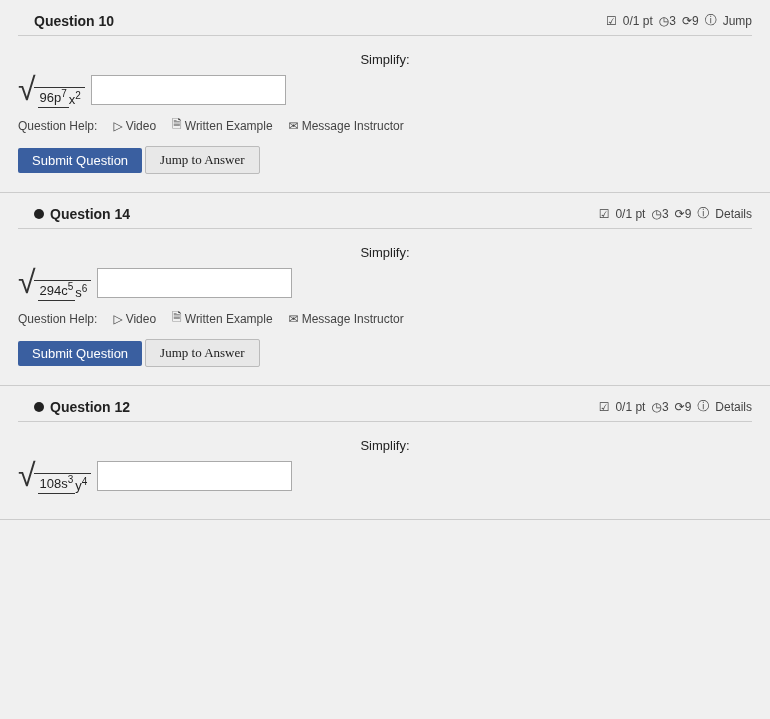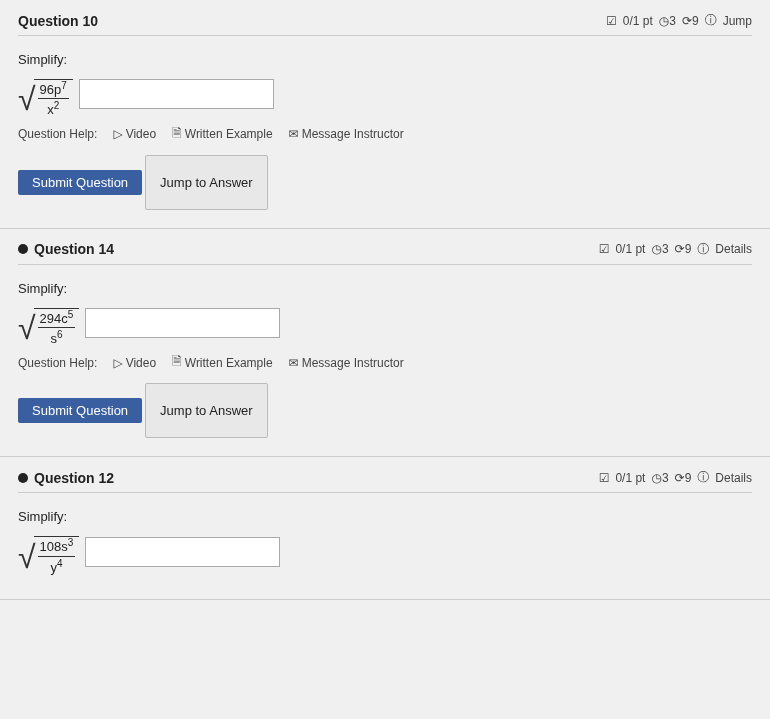--- a/index.html
+++ b/index.html
@@ -27,39 +27,41 @@
       margin-bottom: 8px;
       border-bottom: 1px solid #ccc;
       padding-bottom: 6px;
     }
     .question-title {
       font-weight: bold;
       font-size: 14px;
       display: flex;
       align-items: center;
       gap: 6px;
+      margin-left: 16px;
     }
     .question-dot {
       width: 10px;
       height: 10px;
       background: #222;
       border-radius: 50%;
       display: inline-block;
     }
     .question-meta {
       display: flex;
       align-items: center;
       gap: 6px;
       font-size: 12px;
       color: #444;
     }
     .simplify-label {
       font-size: 13px;
       margin-bottom: 8px;
       margin-top: 16px;
+      text-align: center;
     }
     .math-input-row {
       display: flex;
       align-items: center;
       gap: 6px;
       margin-bottom: 10px;
     }
     .fraction-numerator {
       border-bottom: 1px solid #333;
       padding-bottom: 1px;
@@ -107,41 +109,41 @@
       border: none;
       padding: 5px 14px;
       font-size: 13px;
       cursor: pointer;
       border-radius: 2px;
     }
     .btn-jump {
       background: #e8e8e8;
       color: #222;
       border: 1px solid #bbb;
-      padding: 19px 14px;
+      padding: 5px 14px;
       font-size: 13px;
       cursor: pointer;
       border-radius: 2px;
+      font-family: Liberation Serif, serif;
     }
     .math-radical {
       display: inline-flex;
       align-items: flex-end;
       position: relative;
       font-size: 14px;
     }
     .radical-sign {
       display: inline-block;
       position: relative;
       font-size: 32px;
       line-height: 0.85;
       color: #333;
     }
     .radical-content {
       display: inline-flex;
-      flex-direction: column;
       align-items: center;
       border-top: 1.5px solid #333;
       padding: 0 4px;
       margin-left: -2px;
       position: relative;
       top: 4px;
     }
     sup {
       font-size: 10px;
       vertical-align: super;

